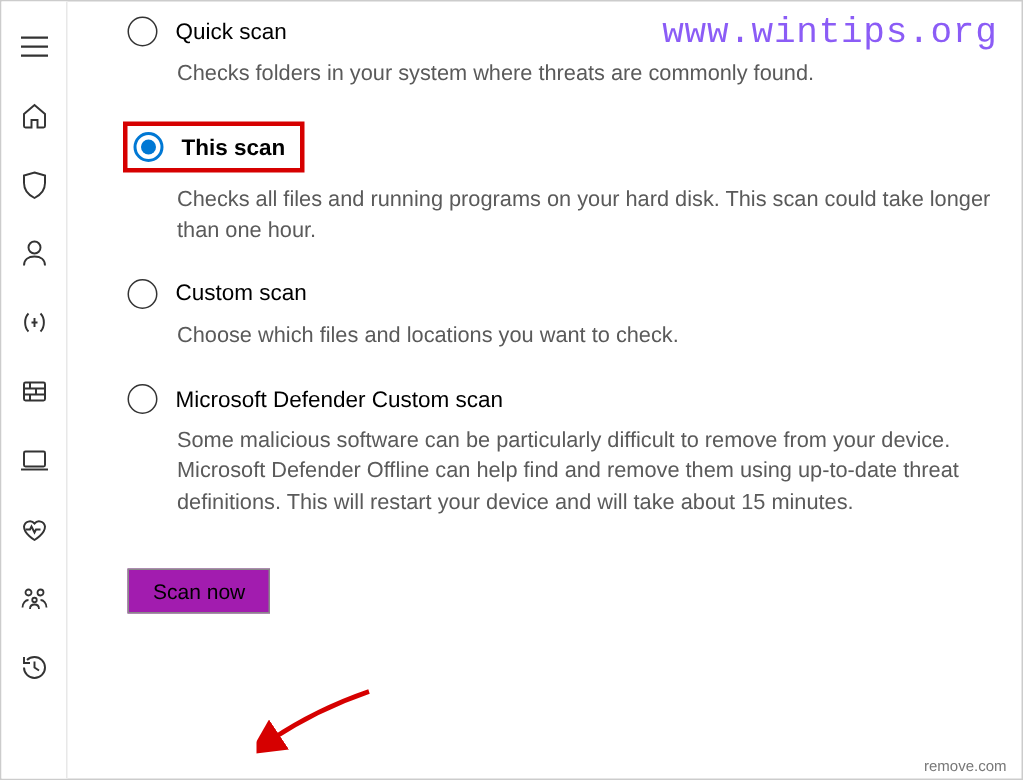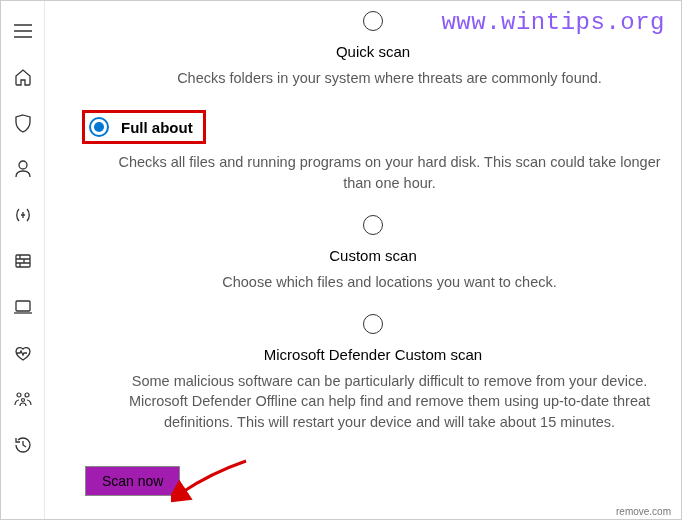--- a/index.html
+++ b/index.html
@@ -62,21 +62,20 @@
     }
     .option {
       margin-bottom: 22px;
       padding-left: 14px;
     }
     .option-head {
       display: flex;
       align-items: center;
       gap: 12px;
       margin-bottom: 8px;
-      flex-direction: column;
     }
     .radio {
       width: 20px;
       height: 20px;
       border: 1.5px solid #333;
       border-radius: 50%;
       flex-shrink: 0;
       position: relative;
       cursor: pointer;
     }
@@ -99,21 +98,20 @@
       color: #000;
     }
     .option-title.bold {
       font-weight: 600;
     }
     .option-desc {
       font-size: 14.5px;
       color: #5a5a5a;
       margin-left: 33px;
       line-height: 1.4;
-      text-align: center;
     }
     .highlight-box {
       border: 3px solid #d60000;
       padding: 4px 10px 4px 4px;
       display: inline-flex;
       align-items: center;
       gap: 12px;
     }
     .highlight-wrapper {
       margin-bottom: 8px;
@@ -213,21 +211,21 @@
       <div class="radio"></div>
       <div class="option-title">Quick scan</div>
     </div>
     <div class="option-desc">Checks folders in your system where threats are commonly found.</div>
   </div>
 
   <div class="option">
     <div class="highlight-wrapper">
       <div class="highlight-box">
         <div class="radio selected"></div>
-        <div class="option-title bold">Full about</div>
+        <div class="option-title bold">This scan</div>
       </div>
     </div>
     <div class="option-desc">Checks all files and running programs on your hard disk. This scan could take longer than one hour.</div>
   </div>
 
   <div class="option">
     <div class="option-head">
       <div class="radio"></div>
       <div class="option-title">Custom scan</div>
     </div>

